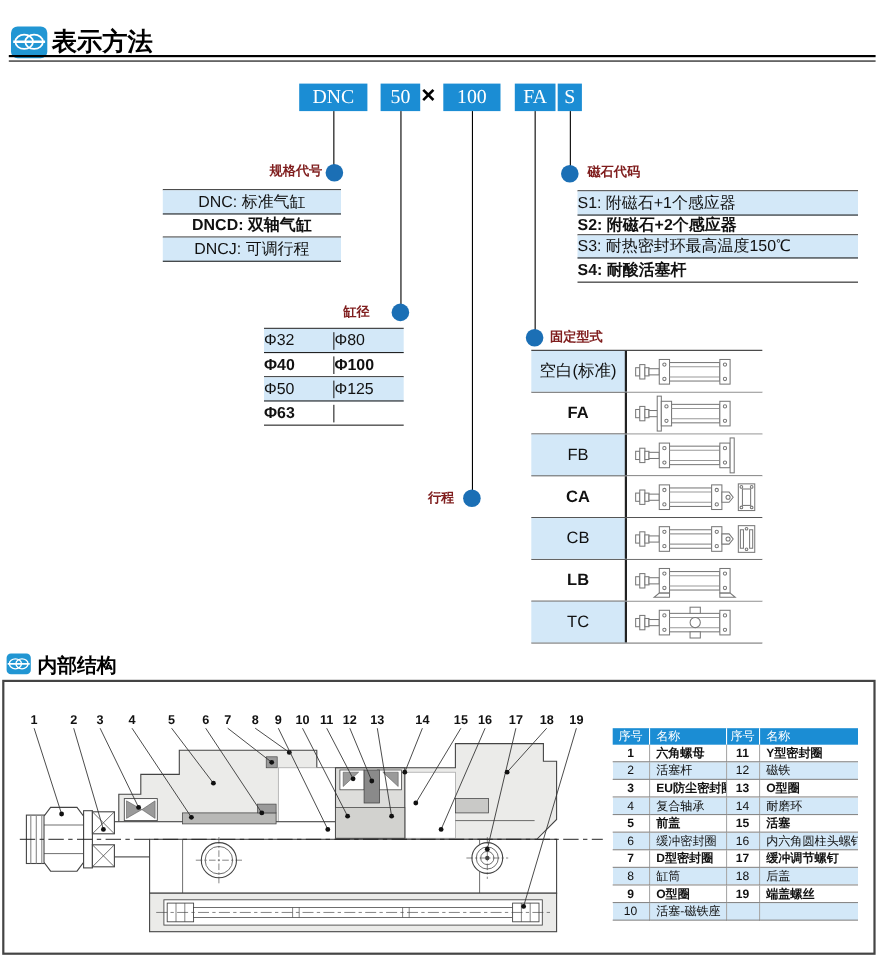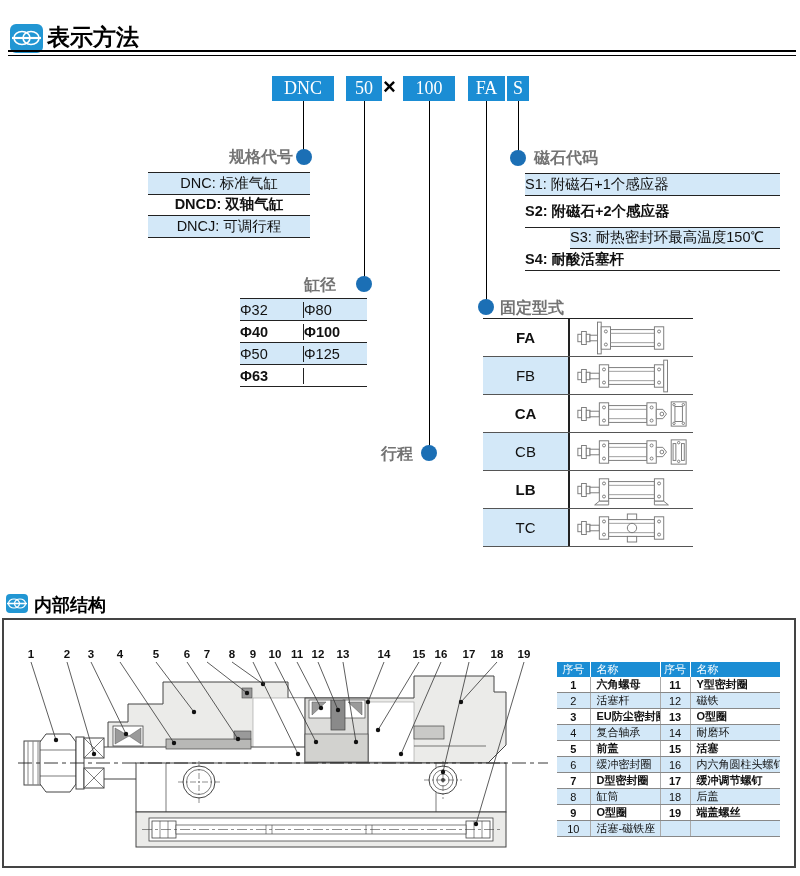--- a/index.html
+++ b/index.html
@@ -13,21 +13,21 @@
   .rule-thick { position:absolute; left:8px; width:788px; border-top:2.5px solid #000; }
   .rule-thin  { position:absolute; left:8px; width:788px; border-top:1px solid #000; }
 
   
   .code-box { position:absolute; height:25px; background:#1b8dd4; color:#ffffff; text-align:center;
               font-family:"Liberation Serif", serif; font-size:18px; line-height:25px; }
   .code-sep { position:absolute; font-weight:700; font-size:22px; color:#000; }
   .vline { position:absolute; width:1px; background:#000; }
   .dot { position:absolute; width:16px; height:16px; border-radius:50%; background:#1b6fb5; }
 
-  .lbl { position:absolute; font-weight:700; font-size:16px; color:#737373; white-space:nowrap; }
+  .lbl { position:absolute; font-weight:700; font-size:12px; color:#7f1d1d; white-space:nowrap; }
 
   
   .stable { position:absolute; border-top:1.5px solid #222; }
   .stable .row { border-bottom:1px solid #222; font-size:14.5px; display:flex; align-items:center; }
   .stable .row.blue { background:#d3e8f8; }
   .stable .row.boldrow { font-weight:700; }
   .stable .row.center { justify-content:center; }
   .stable .row.pad { }
 
   
@@ -129,26 +129,46 @@
     <div class="row boldrow" style="height:22px;">
       <div class="bore-row" style="width:100%;">
           <span>Φ63</span>
           <span></span>
         </div>
     </div>
   </div>
 
   <div class="stable" style="left:525px;top:173px;width:255px;">
     <div class="row blue pad" style="height:21.5px;">S1: 附磁石+1个感应器</div>
-    <div class="row boldrow pad" style="height:32px;">S2: 附磁石+2个感应器</div>
-    <div class="row blue pad" style="height:21.5px;margin-left:45px;">S3: 耐热密封环最高温度150℃</div>
+    <div class="row boldrow pad" style="height:18px;">S2: 附磁石+2个感应器</div>
+    <div class="row blue pad" style="height:21.5px;">S3: 耐热密封环最高温度150℃</div>
     <div class="row boldrow pad" style="height:21.5px;">S4: 耐酸活塞杆</div>
   </div>
 
   <div class="mount" style="left:483px;top:318px;width:210px;">
+    <div class="mrow blue">
+      <div class="mlabel">空白(标准)</div>
+      <div class="micon mini">
+          <svg width="112" height="36" viewBox="0 0 120 36">
+            <rect x="2" y="14" width="4" height="8" stroke="#777" stroke-width="1" fill="#fff"></rect>
+            <rect x="6" y="11" width="5" height="14" stroke="#777" stroke-width="1" fill="#fff"></rect>
+            <rect x="11" y="14" width="4" height="8" stroke="#777" stroke-width="1" fill="#fff"></rect>
+            <rect x="15" y="15" width="10" height="6" stroke="#777" stroke-width="1" fill="#fff"></rect>
+            <rect x="25" y="6" width="10" height="24" stroke="#777" stroke-width="1" fill="#fff"></rect>
+            <circle cx="30" cy="11" r="1.6" fill="none" stroke="#777"></circle>
+            <circle cx="30" cy="25" r="1.6" fill="none" stroke="#777"></circle>
+            <rect x="35" y="9" width="49" height="18" stroke="#777" stroke-width="1" fill="#fff"></rect>
+            <line x1="35" y1="13" x2="84" y2="13" stroke="#999"></line>
+            <line x1="35" y1="23" x2="84" y2="23" stroke="#999"></line>
+            <rect x="84" y="6" width="10" height="24" stroke="#777" stroke-width="1" fill="#fff"></rect>
+            <circle cx="89" cy="11" r="1.6" fill="none" stroke="#777"></circle>
+            <circle cx="89" cy="25" r="1.6" fill="none" stroke="#777"></circle>
+          </svg>
+        </div>
+    </div>
     <div class="mrow boldrow">
       <div class="mlabel">FA</div>
       <div class="micon mini">
           <svg width="112" height="36" viewBox="0 0 120 36">
             <rect x="2" y="14" width="4" height="8" stroke="#777" stroke-width="1" fill="#fff"></rect>
             <rect x="6" y="11" width="5" height="14" stroke="#777" stroke-width="1" fill="#fff"></rect>
             <rect x="11" y="14" width="4" height="8" stroke="#777" stroke-width="1" fill="#fff"></rect>
             <rect x="15" y="15" width="10" height="6" stroke="#777" stroke-width="1" fill="#fff"></rect>
             <rect x="23" y="1" width="4" height="34" stroke="#777" stroke-width="1" fill="#fff"></rect>
             <rect x="27" y="6" width="10" height="24" stroke="#777" stroke-width="1" fill="#fff"></rect>

